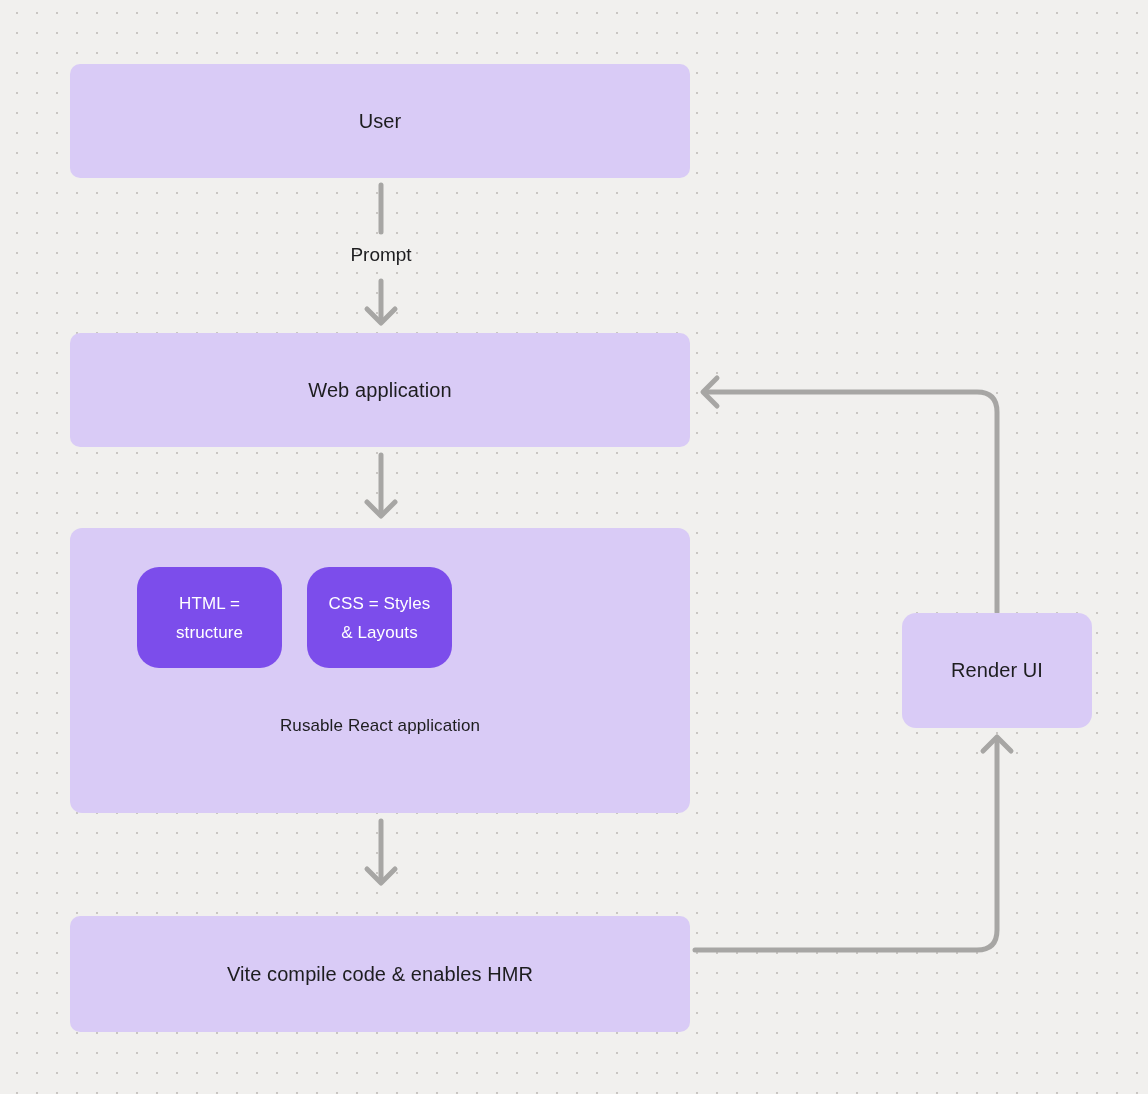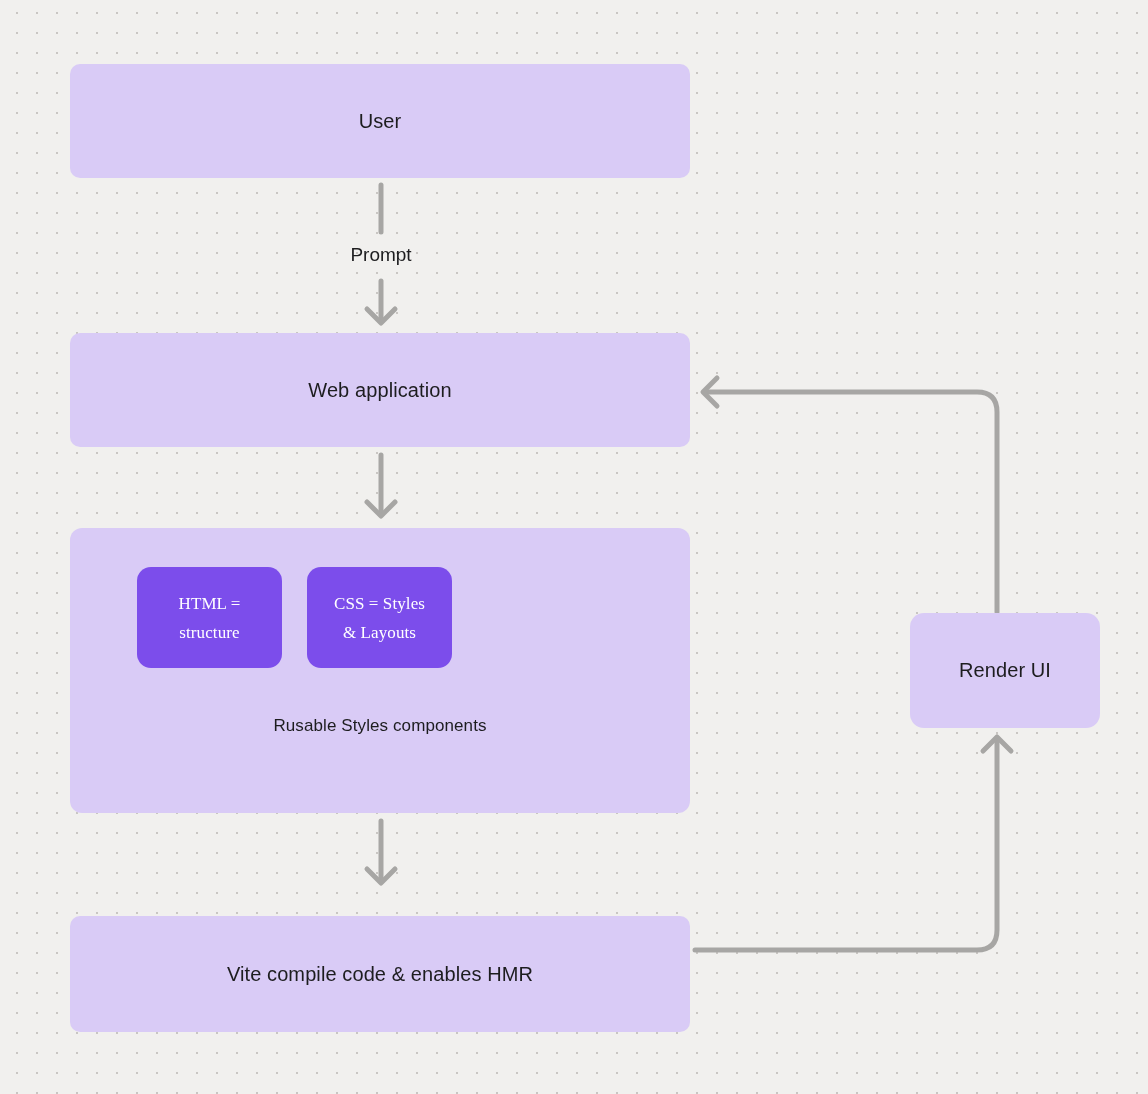--- a/index.html
+++ b/index.html
@@ -50,24 +50,23 @@
     color: var(--node-text);
     border-radius: 10px;
     font-size: 20px;
     font-weight: 500;
     letter-spacing: 0.1px;
   }
 
   .node.sub {
     background: var(--accent-fill);
     color: var(--accent-text);
-    border-radius: 14px;
+    border-radius: 22px;
     line-height: 29px;
     font-size: 17px;
-    font-family: Liberation Serif, serif;
   }
   .node.sub span { display: block; }
 
   .group-label {
     position: absolute;
     left: 70px;
     top: 716px;
     width: 620px;
     text-align: center;
     color: var(--node-text);
@@ -87,21 +86,21 @@
     font-weight: 500;
   }
 
   #node-user            { left: 70px;  top: 64px;  width: 620px; height: 114px; }
   #node-web-application { left: 70px;  top: 333px; width: 620px; height: 114px; }
   #node-components      { left: 70px;  top: 528px; width: 620px; height: 285px; border-radius: 12px; }
   #node-html            { left: 137px; top: 567px; width: 145px; height: 101px; }
   #node-css             { left: 307px; top: 567px; width: 145px; height: 101px; }
   #node-js              { left: 477px; top: 567px; width: 145px; height: 101px; }
   #node-vite            { left: 70px;  top: 916px; width: 620px; height: 116px; }
-  #node-render-ui       { left: 902px; top: 613px; width: 190px; height: 115px; border-radius: 14px; margin-left: 8px; }
+  #node-render-ui       { left: 902px; top: 613px; width: 190px; height: 115px; border-radius: 14px; }
 </style>
 </head>
 <body>
 
 <div class="canvas">
 
   <svg class="edges" viewBox="0 0 1148 1094" xmlns="http://www.w3.org/2000/svg">
 
     <g>
       <path class="edge" d="M 381 185 L 381 232"></path>
@@ -150,21 +149,21 @@
   </div>
 
   <div class="node sub" id="node-css">
     <div>
       <span>CSS = Styles</span>
       <span>&amp; Layouts</span>
     </div>
   </div>
 
 
-  <div class="group-label">Rusable Styles components</div>
+  <div class="group-label">Rusable React application</div>
 
   <div class="node" id="node-vite">
     <span>Vite compile code &amp; enables HMR</span>
   </div>
 
   <div class="node" id="node-render-ui">
     <span>Render UI</span>
   </div>
 
 </div>

